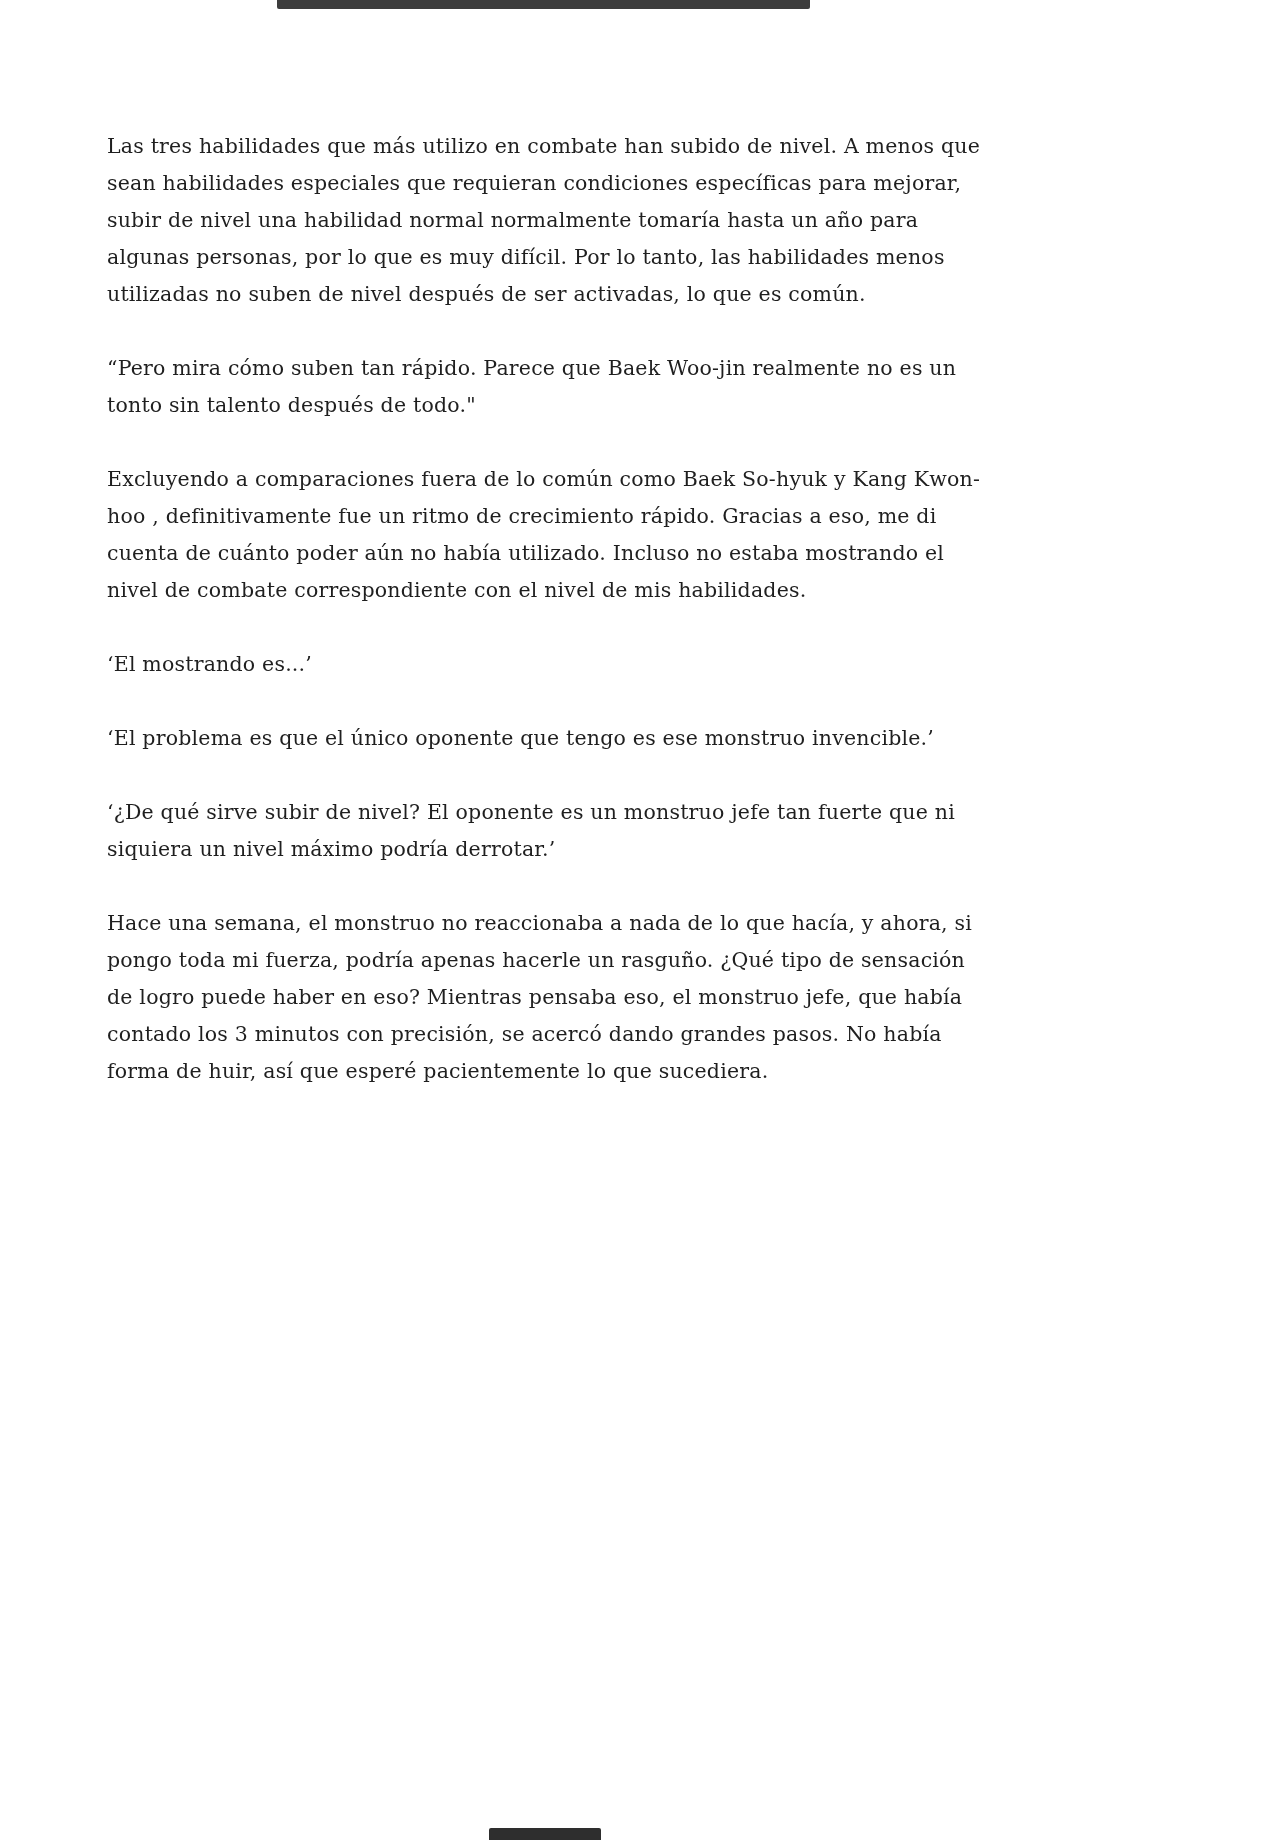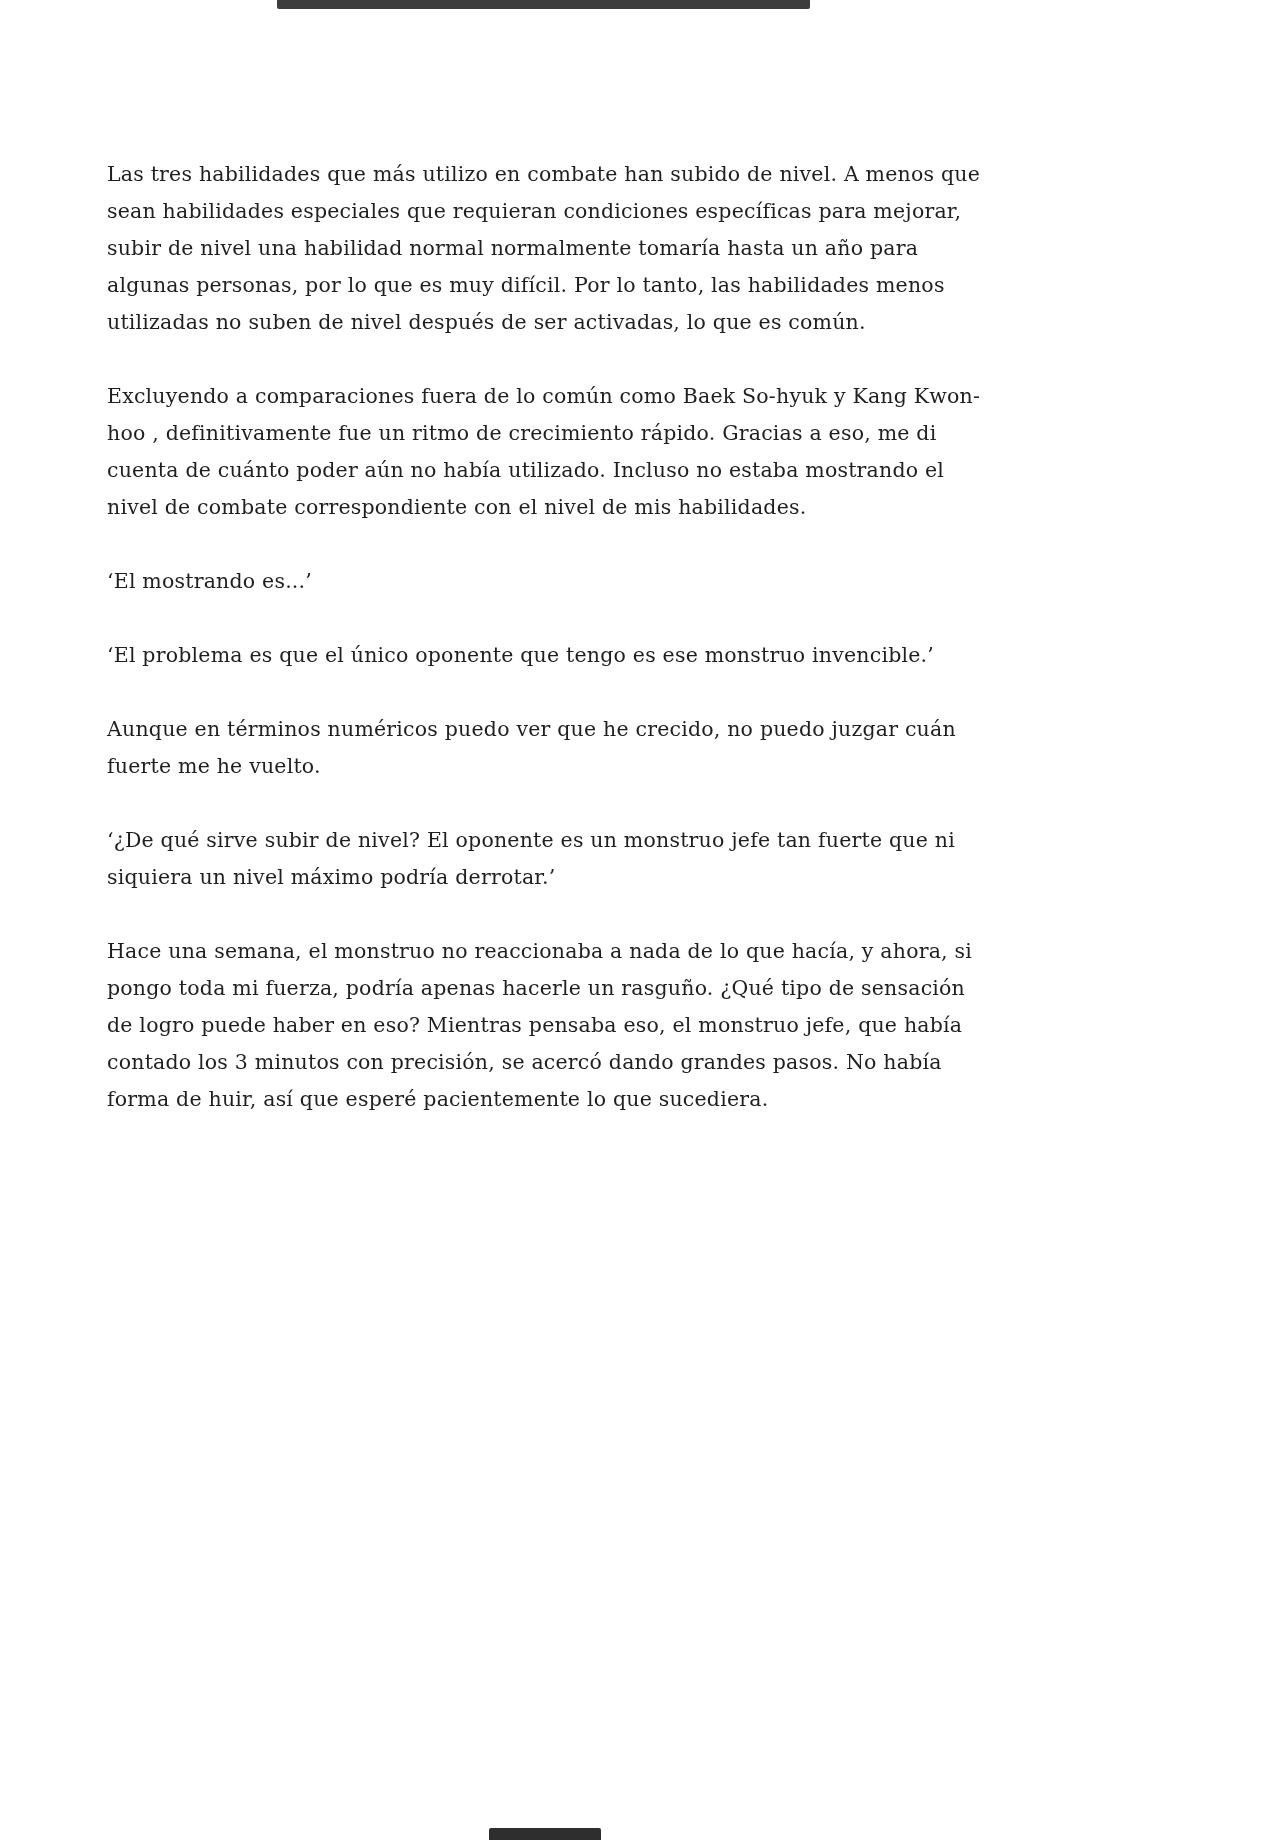--- a/index.html
+++ b/index.html
@@ -28,41 +28,41 @@
     position: absolute;
     bottom: 0;
     left: 489px;
     width: 112px;
     height: 12px;
     background: #2e2e2e;
     border-radius: 2px 2px 0 0;
   }
   .page-content {
     position: absolute;
-    top: 156px;
+    top: 128px;
     left: 107px;
     width: 875px;
   }
   .page-content p {
     font-size: 20.5px;
     line-height: 37px;
     letter-spacing: 0.2px;
     margin: 0 0 37px 0;
     color: #1f1f1f;
     text-rendering: optimizeLegibility;
   }
 </style>
 </head>
 <body>
 
 <div class="top-bar-remnant"></div>
 
 <div class="page-content">
   <p>Las tres habilidades que más utilizo en combate han subido de nivel. A menos que sean habilidades especiales que requieran condiciones específicas para mejorar, subir de nivel una habilidad normal normalmente tomaría hasta un año para algunas personas, por lo que es muy difícil. Por lo tanto, las habilidades menos utilizadas no suben de nivel después de ser activadas, lo que es común.</p>
+  <p>“Pero mira cómo suben tan rápido. Parece que Baek Woo-jin realmente no es un tonto sin talento después de todo."</p>
   <p>Excluyendo a comparaciones fuera de lo común como Baek So-hyuk y Kang Kwon-hoo , definitivamente fue un ritmo de crecimiento rápido. Gracias a eso, me di cuenta de cuánto poder aún no había utilizado. Incluso no estaba mostrando el nivel de combate correspondiente con el nivel de mis habilidades.</p>
   <p>‘El mostrando es...’</p>
   <p>‘El problema es que el único oponente que tengo es ese monstruo invencible.’</p>
-  <p>Aunque en términos numéricos puedo ver que he crecido, no puedo juzgar cuán fuerte me he vuelto.</p>
   <p>‘¿De qué sirve subir de nivel? El oponente es un monstruo jefe tan fuerte que ni siquiera un nivel máximo podría derrotar.’</p>
   <p>Hace una semana, el monstruo no reaccionaba a nada de lo que hacía, y ahora, si pongo toda mi fuerza, podría apenas hacerle un rasguño. ¿Qué tipo de sensación de logro puede haber en eso? Mientras pensaba eso, el monstruo jefe, que había contado los 3 minutos con precisión, se acercó dando grandes pasos. No había forma de huir, así que esperé pacientemente lo que sucediera.</p>
 </div>
 
 <div class="bottom-bar-remnant"></div>
 
 </body></html>

